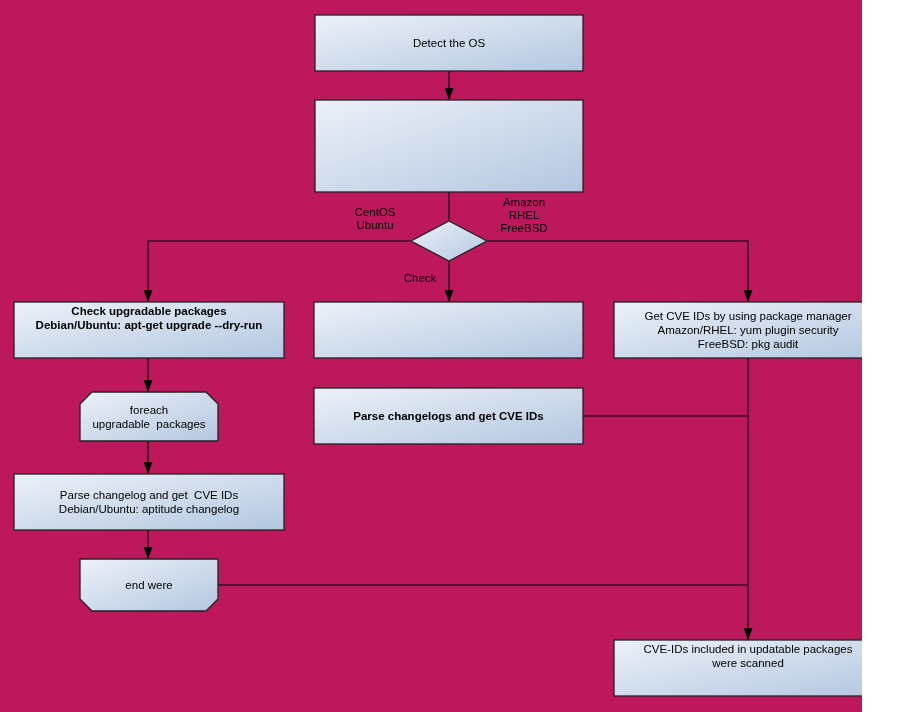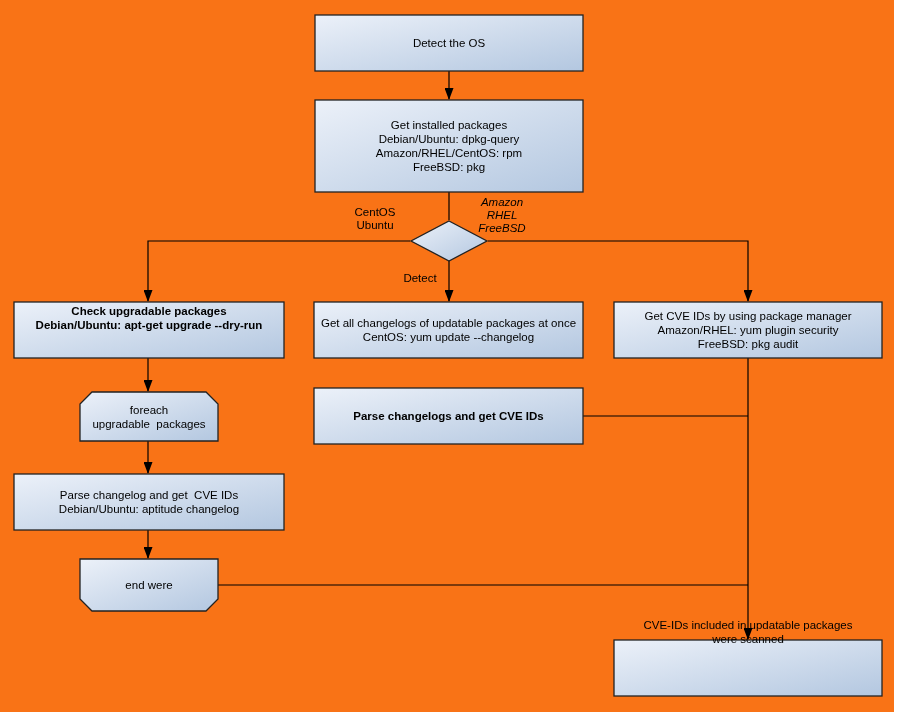--- a/index.html
+++ b/index.html
@@ -1,24 +1,23 @@
 <!DOCTYPE html>
 <html><head>
 <meta charset="utf-8">
 <style>
   html, body { margin: 0; padding: 0; background: #ffffff; }
   .canvas {
     position: relative;
     width: 862px;
     height: 712px;
-    background: #f97316;
+    background: #be185d;
     font-family: "Liberation Sans", sans-serif;
     color: #000000;
     overflow: hidden;
-    padding-left: 32px;
   }
   .wires {
     position: absolute;
     left: 0; top: 0;
   }
   .node-label {
     position: absolute;
     display: flex;
     align-items: center;
     justify-content: center;
@@ -78,50 +77,44 @@
       <polygon points="80,559 218,559 218,599 206,611 92,611 80,599"></polygon>
       <rect x="314" y="302" width="269" height="56"></rect>
       <rect x="314" y="388" width="269" height="56"></rect>
       <rect x="614" y="302" width="268" height="56"></rect>
       <rect x="614" y="640" width="268" height="56"></rect>
     </g>
   </svg>
 
   <div class="node-label" style="left:315px; top:15px; width:268px; height:56px;">Detect the OS</div>
 
-  <div class="node-label" style="left:315px; top:100px; width:268px; height:92px;">Get installed packages
-Debian/Ubuntu: dpkg-query
-Amazon/RHEL/CentOS: rpm
-FreeBSD: pkg</div>
 
   <div class="node-label" style="left:14px; top:290px; width:270px; height:56px;font-weight:bold;">Check upgradable packages
 Debian/Ubuntu: apt-get upgrade --dry-run</div>
 
   <div class="node-label" style="left:80px; top:392px; width:138px; height:49px;">foreach
 upgradable  packages</div>
 
   <div class="node-label" style="left:14px; top:474px; width:270px; height:56px;">Parse changelog and get  CVE IDs
 Debian/Ubuntu: aptitude changelog</div>
 
   <div class="node-label" style="left:80px; top:559px; width:138px; height:52px;">end were</div>
 
-  <div class="node-label" style="left:303px; top:302px; width:291px; height:56px;">Get all changelogs of updatable packages at once
-CentOS: yum update --changelog</div>
 
   <div class="node-label" style="left:314px; top:388px; width:269px; height:56px;font-weight:bold;">Parse changelogs and get CVE IDs</div>
 
   <div class="node-label" style="left:614px; top:302px; width:268px; height:56px;">Get CVE IDs by using package manager
 Amazon/RHEL: yum plugin security
 FreeBSD: pkg audit</div>
 
-  <div class="node-label" style="left:614px; top:604px; width:268px; height:56px;">CVE-IDs included in updatable packages
+  <div class="node-label" style="left:614px; top:628px; width:268px; height:56px;">CVE-IDs included in updatable packages
 were scanned</div>
 
   <div class="edge-label" style="left:340px; top:206px; width:70px;">CentOS
 Ubuntu</div>
 
-  <div class="edge-label" style="left:467px; top:196px; width:70px;font-style:italic;">Amazon
+  <div class="edge-label" style="left:489px; top:196px; width:70px;">Amazon
 RHEL
 FreeBSD</div>
 
-  <div class="edge-label" style="left:385px; top:272px; width:70px;">Detect</div>
+  <div class="edge-label" style="left:385px; top:272px; width:70px;">Check</div>
 
 </div>
 
 </body></html>

